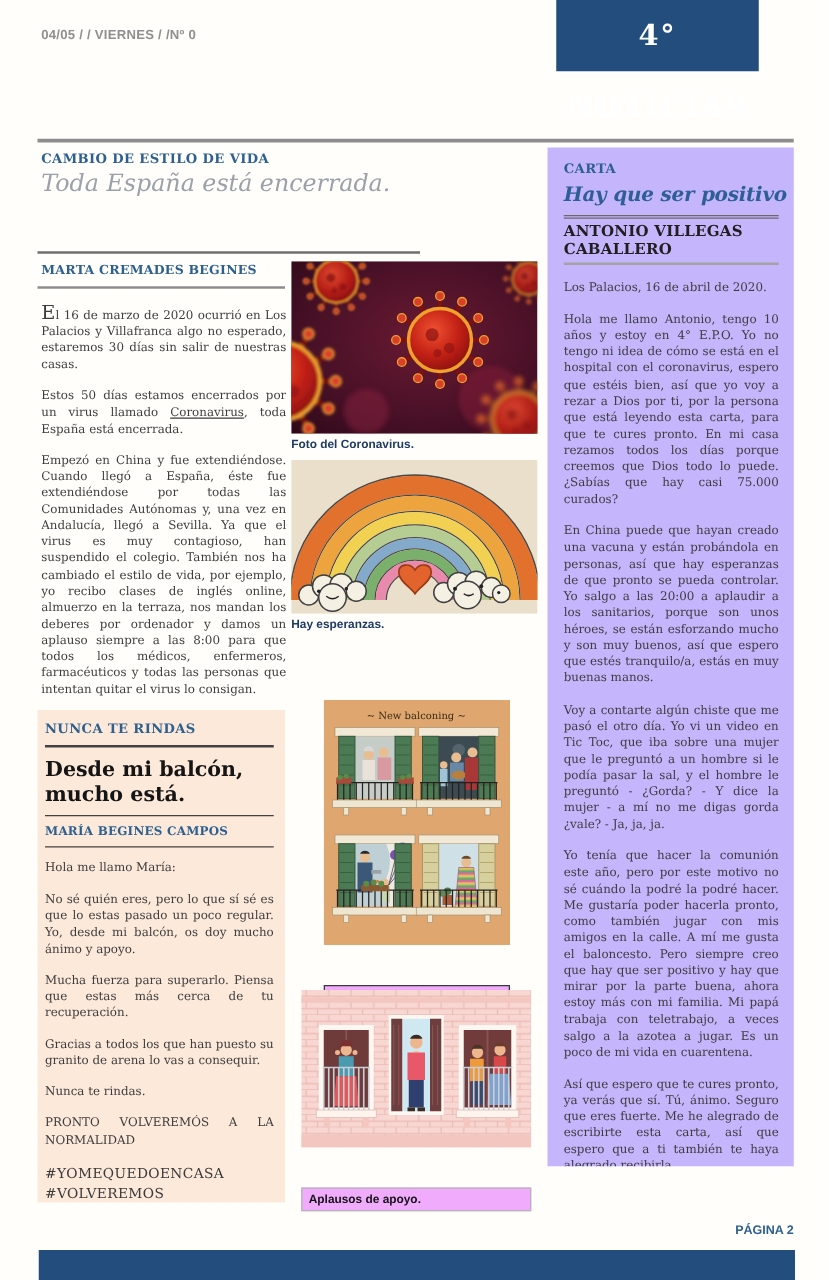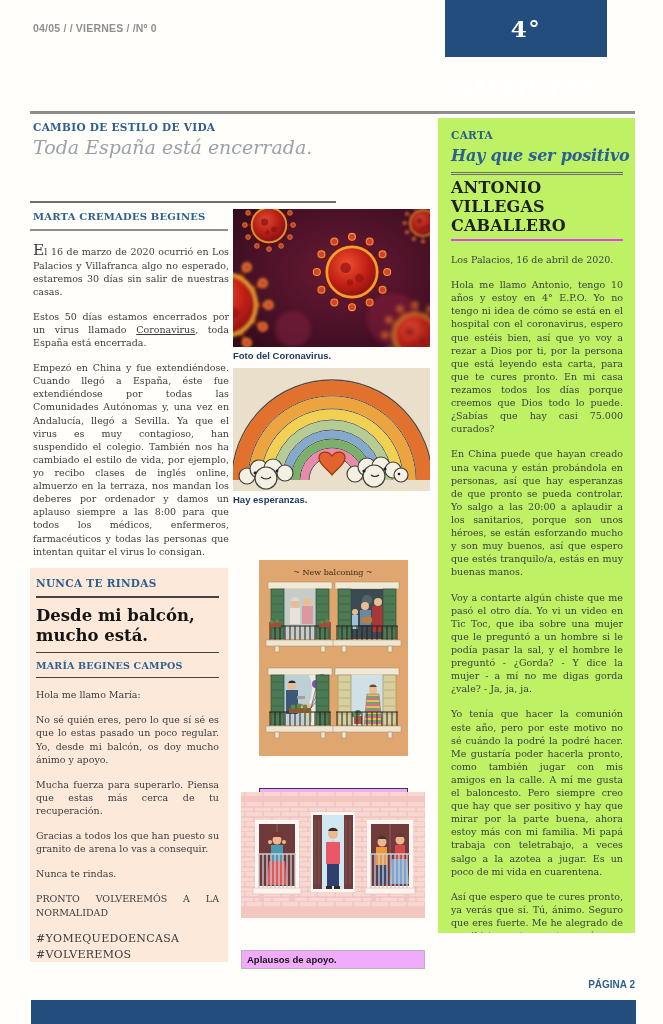--- a/index.html
+++ b/index.html
@@ -34,25 +34,25 @@
           font-size:9.5px;color:#141414;display:flex;align-items:center;padding-left:5px;box-sizing:border-box;margin-top:28px;}
 
   
   .peach{background:#fce9da;box-sizing:border-box;padding:9px 9px 0 6px;overflow:hidden;}
   .nrule{height:0;border-top:2.5px solid #424242;margin:7px 0 8px;}
   .nrule.thin{border-top-width:1.5px;margin:6px 0 7px;}
   .peach-title{font-weight:bold;font-size:16.5px;line-height:1.22;color:#151515;margin:0;}
   .hashtags{font-size:11px;color:#3a3a3a;line-height:1.5;letter-spacing:.3px;}
 
   
-  .letter{background:#bef264;box-sizing:border-box;padding:11px 12px 0 13px;overflow:hidden;}
+  .letter{background:#c4b5fd;box-sizing:border-box;padding:11px 12px 0 13px;overflow:hidden;}
   .letter-title{font-weight:bold;font-style:italic;font-size:16px;color:#2d5f96;
                 white-space:nowrap;letter-spacing:-.2px;margin:5px 0 7px;}
-  .letter-byline{border-top:3px double #6a6a6a;border-bottom:2px solid #d946ef;
-                 padding:3px 0 4px;font-weight:bold;font-size:16px;color:#1f1f1f;letter-spacing:.2px;}
+  .letter-byline{border-top:3px double #6a6a6a;border-bottom:2px solid #a3a3a3;
+                 padding:3px 0 4px;font-weight:bold;font-size:12px;color:#1f1f1f;letter-spacing:.2px;}
   .letter .bodytext{margin-top:12px;}
 
   .pagenum{font-family:"Liberation Sans",sans-serif;font-weight:bold;font-size:10px;color:#2d5f90;}
   .footbar{background:#234d7c;}
 </style>
 </head>
 <body>
 
 <div class="page">
 

